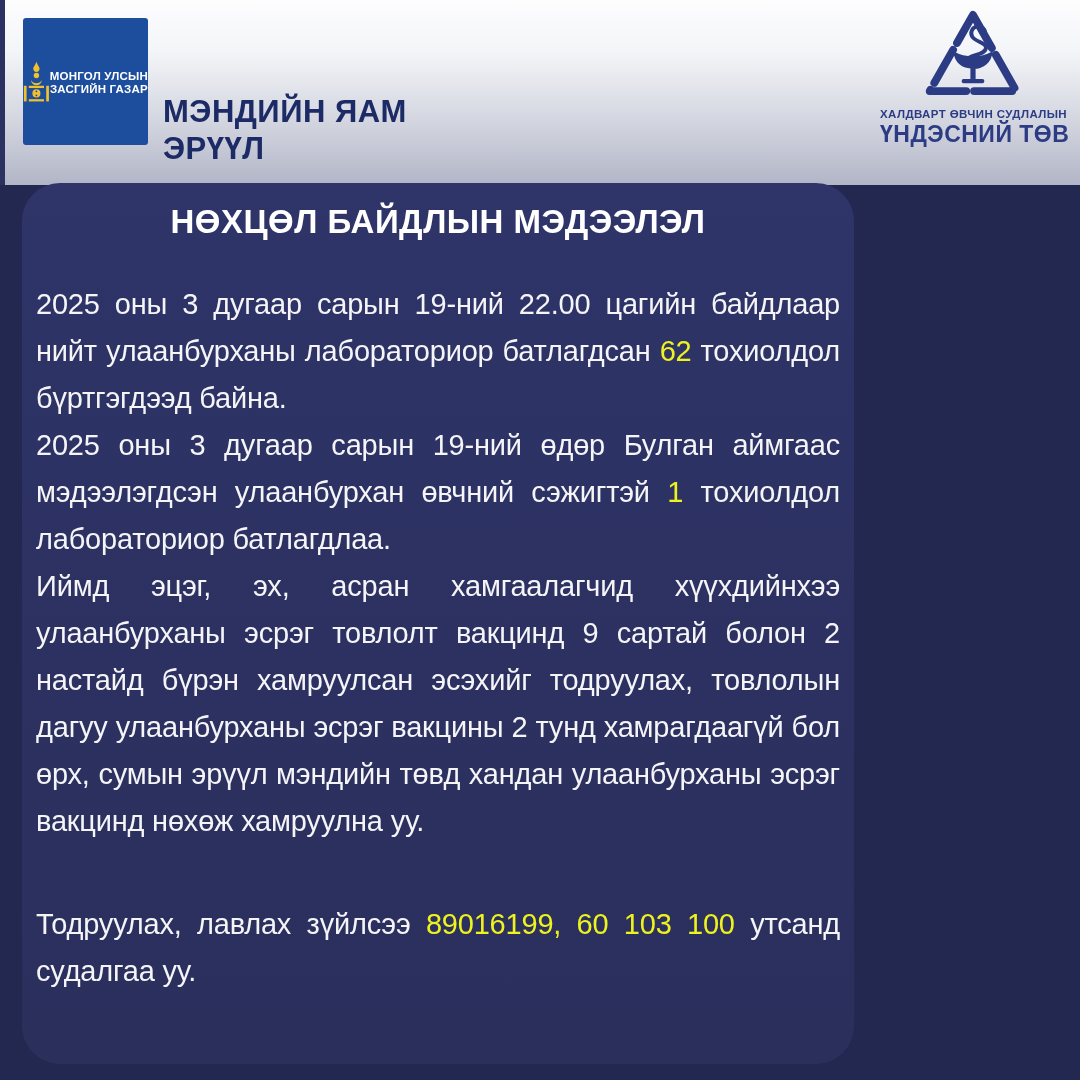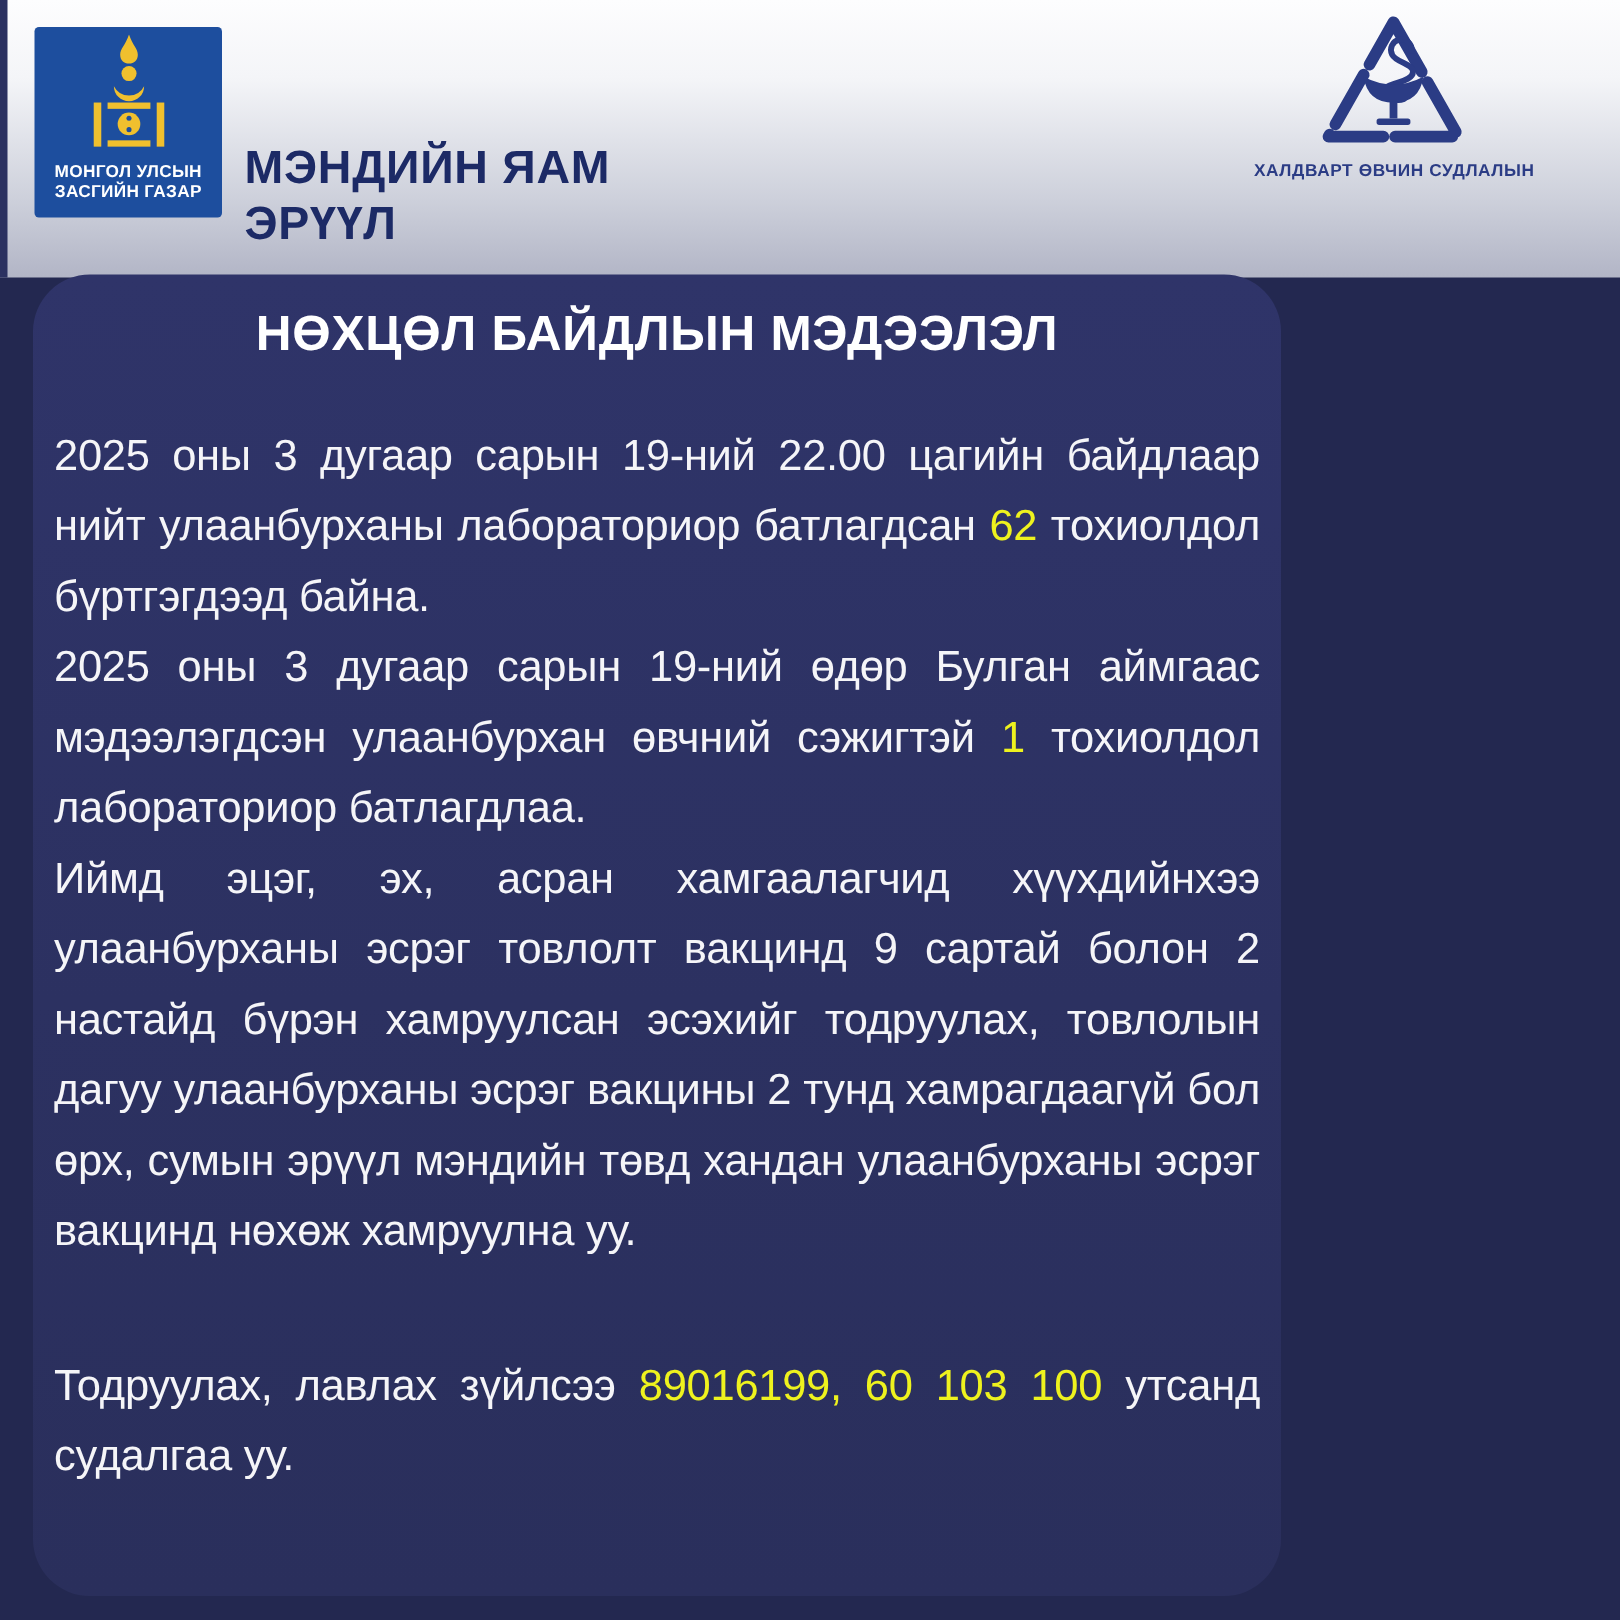--- a/index.html
+++ b/index.html
@@ -10,32 +10,32 @@
   }
   
   .header{
     position:absolute;left:0;top:0;width:1080px;height:185px;
     background:linear-gradient(180deg,#fdfdfe 0%,#f4f5f8 28%,#cdd0db 72%,#b2b5c6 100%);
   }
   .edge-strip{position:absolute;left:0;top:0;width:5px;height:185px;background:#2b3160;}
   .gov-logo{
     position:absolute;left:23px;top:18px;width:125px;height:127px;
     background:#1d4e9e;border-radius:3px;
-    display:flex;flex-direction:column;align-items:center;justify-content:flex-start;
+    display:flex;flex-direction:row;align-items:center;justify-content:flex-start;
   }
   .gov-logo svg{margin-top:5px;}
   .gov-logo .gov-text{
     margin-top:2px;color:#ffffff;font-weight:700;font-size:11.5px;line-height:13px;
     text-align:center;letter-spacing:.2px;white-space:nowrap;
   }
   .ministry{
     position:absolute;left:163px;top:93px;
     color:#1c2a66;font-weight:700;font-size:31px;line-height:37px;letter-spacing:.5px;
   }
-  .nccd{position:absolute;left:836px;top:6px;width:185px;text-align:center;color:#2b3c85;}
+  .nccd{position:absolute;left:880px;top:6px;width:185px;text-align:center;color:#2b3c85;}
   .nccd .tri{display:block;margin:0 auto;}
   .nccd-line1{font-weight:700;font-size:11.5px;letter-spacing:.4px;white-space:nowrap;margin-top:2px;}
   .nccd-line2{font-weight:700;font-size:23px;letter-spacing:.5px;white-space:nowrap;margin-top:1px;}
   
   .panel{
     position:absolute;left:22px;top:183px;width:832px;height:881px;
     background:linear-gradient(180deg,#2f3469 0%,#2c3161 55%,#2a2f5c 100%);
     border-radius:38px;
     box-sizing:border-box;
     padding:18px 14px 0 14px;
@@ -100,20 +100,21 @@
 
       <path d="M60 10 L110 98 L10 98 Z" fill="none" stroke="#2b3c85" stroke-width="9" stroke-linejoin="round" stroke-linecap="round" stroke-dasharray="44 9"></path>
 
       <path d="M74 32 a8 8 0 1 0 -15 3 c3 6 16 7 16 13 c0 9 -22 8 -22 15 c0 6 10 8 15 6" fill="none" stroke="#2b3c85" stroke-width="4.5" stroke-linecap="round"></path>
 
       <path d="M37 52 q23 12 46 0 q-3 20 -23 20 q-20 0 -23 -20 z" fill="#2b3c85"></path>
       <rect x="57" y="71" width="6" height="13" fill="#2b3c85"></rect>
       <rect x="47" y="84" width="26" height="5" rx="2" fill="#2b3c85"></rect>
     </svg>
     <div class="nccd-line1">ХАЛДВАРТ ӨВЧИН СУДЛАЛЫН</div>
+    <div class="nccd-line2">ҮНДЭСНИЙ ТӨВ</div>
   </div>
 </div>
 
 <div class="panel">
   <h1 class="panel-title">НӨХЦӨЛ БАЙДЛЫН МЭДЭЭЛЭЛ</h1>
   <div class="body-text">
       <p><span>2025 оны 3 дугаар сарын 19-ний 22.00 цагийн байдлаар нийт улаанбурханы лабораториор батлагдсан </span><span class="hl">62</span><span> тохиолдол бүртгэгдээд байна.</span></p>
       <p><span>2025 оны 3 дугаар сарын 19-ний өдөр Булган аймгаас мэдээлэгдсэн улаанбурхан өвчний сэжигтэй </span><span class="hl">1</span><span> тохиолдол лабораториор батлагдлаа.</span></p>
       <p><span>Иймд эцэг, эх, асран хамгаалагчид хүүхдийнхээ улаанбурханы эсрэг товлолт вакцинд 9 сартай болон 2 настайд бүрэн хамруулсан эсэхийг тодруулах, товлолын дагуу улаанбурханы эсрэг вакцины 2 тунд хамрагдаагүй бол өрх, сумын эрүүл мэндийн төвд хандан улаанбурханы эсрэг вакцинд нөхөж хамруулна уу.</span></p>
       <p class="gap"><span>Тодруулах, лавлах зүйлсээ </span><span class="hl">89016199, 60 103 100</span><span> утсанд судалгаа уу.</span></p>

